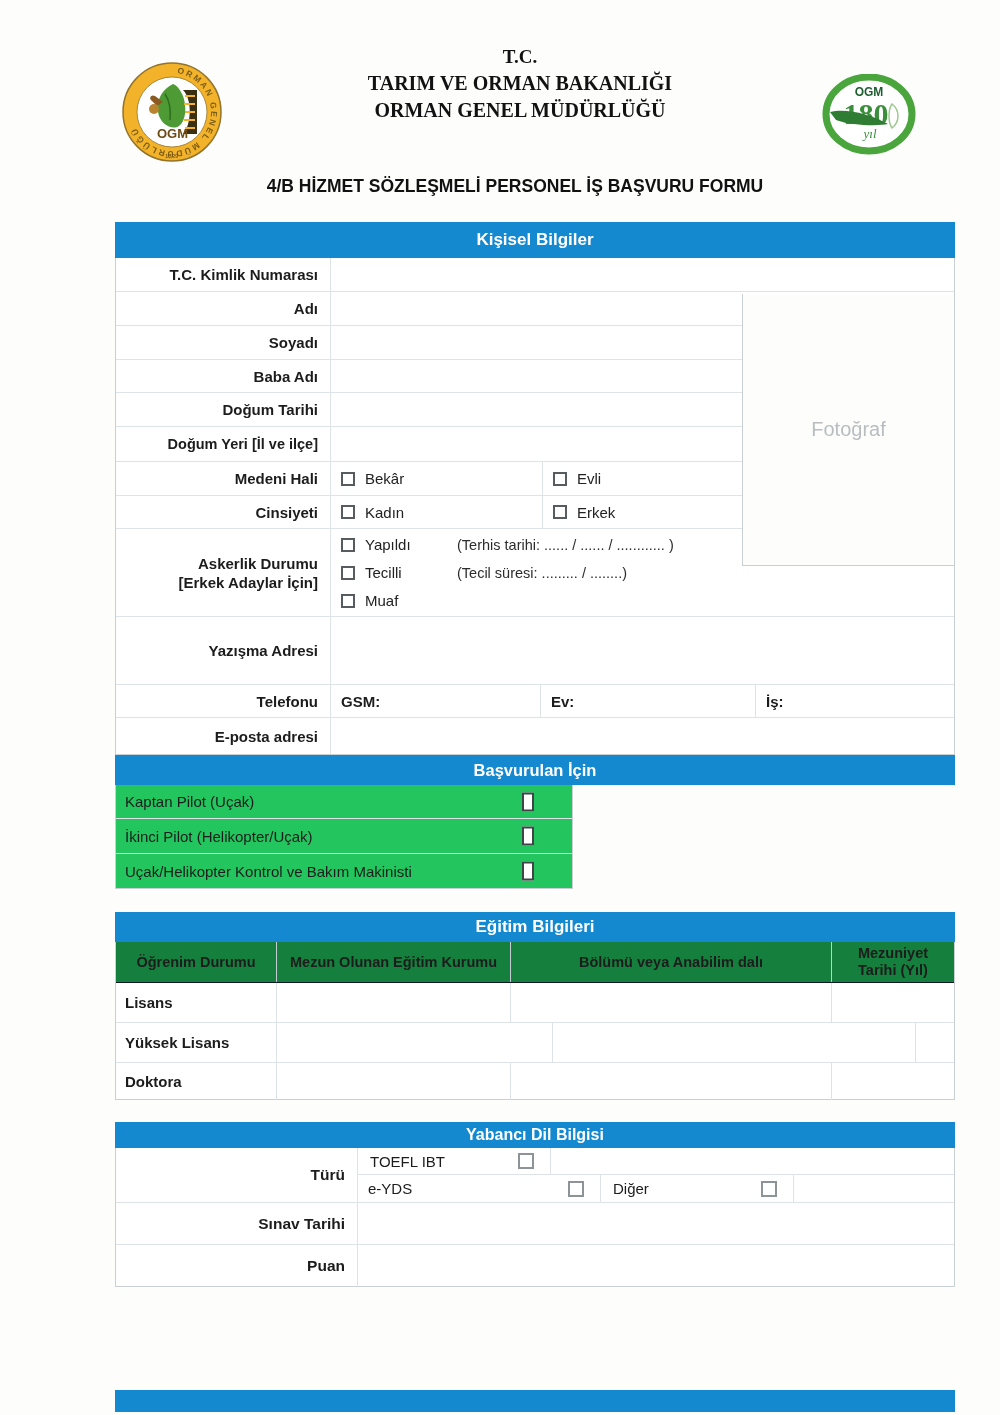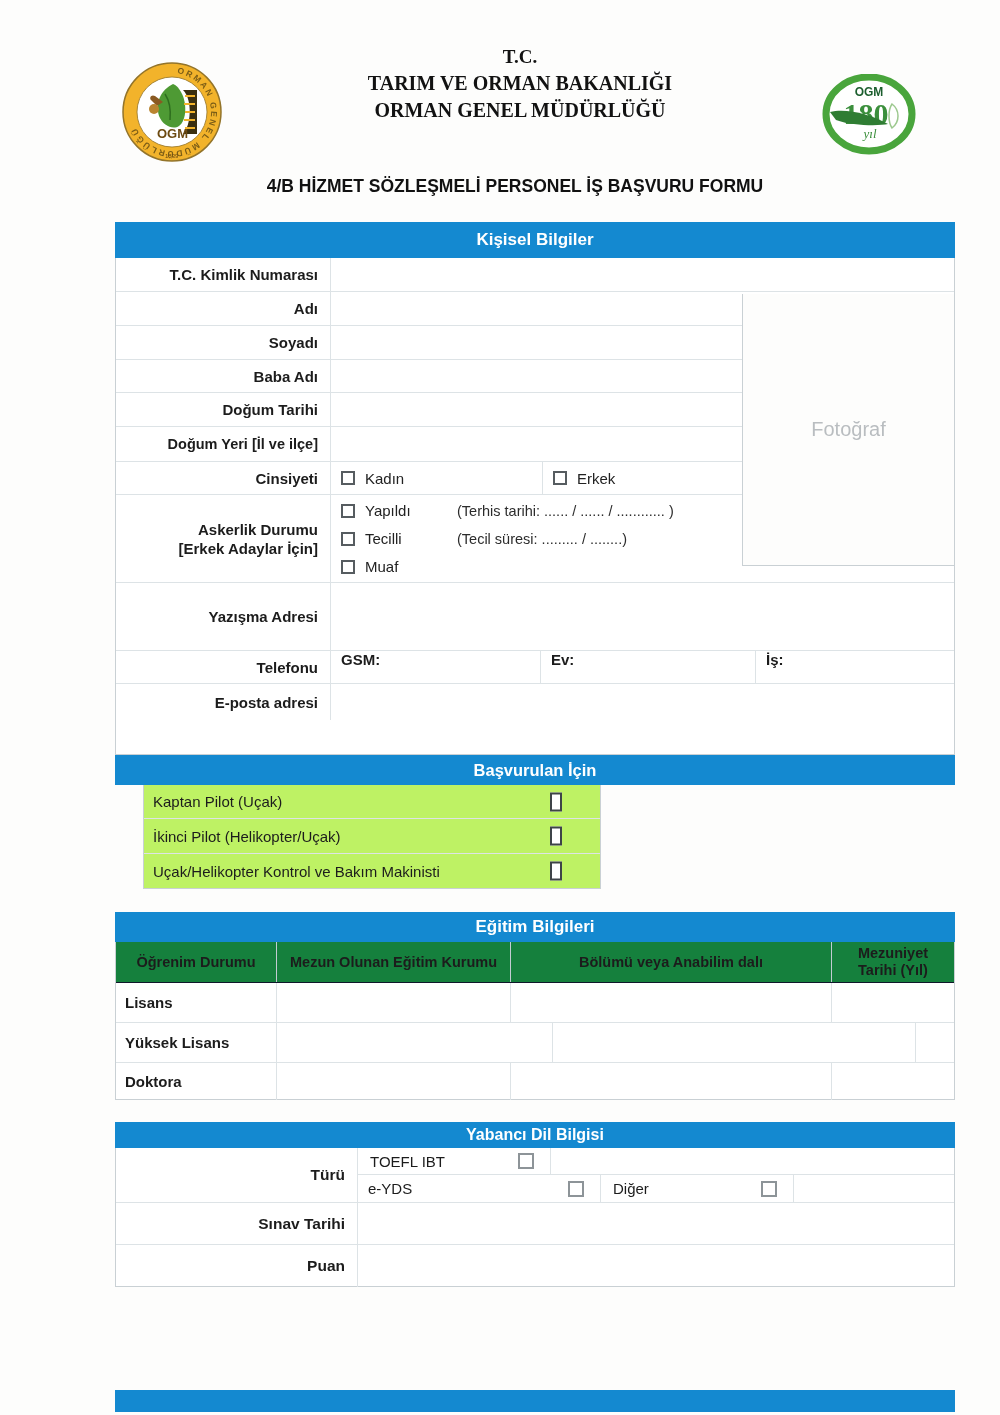--- a/index.html
+++ b/index.html
@@ -49,24 +49,24 @@
     display:flex; align-items:center; justify-content:center;
     color:#b9bdc0; font-size:20px;
   }
   
   .ask-lines { display:flex; flex-direction:column; justify-content:center; width:100%; gap:4px; padding:6px 0; }
   .ask-line { display:flex; align-items:center; padding-left:10px; height:24px; }
   .ask-line .opt { width:92px; margin-left:10px; }
   .ask-note { font-size:14.5px; color:#2c2c2c; }
   .two-line-lbl { flex-direction:column; justify-content:center; align-items:flex-end; line-height:19px; }
   
-  .tcell { display:flex; padding-left:10px; font-weight:bold; font-size:15px; }
-  
-  .applied { position:absolute; left:0; width:458px; background:#bef264;
-    border:1px solid #c9d0d4; border-top:none;margin-left:28px; }
+  .tcell { display:flex; align-items:center; padding-left:10px; font-weight:bold; font-size:15px; }
+  
+  .applied { position:absolute; left:0; width:458px; background:#22c55e;
+    border:1px solid #c9d0d4; border-top:none; }
   .applied .arow { position:relative; display:flex; align-items:center; height:34px;
     border-bottom:1px solid #dde3e6; font-size:15px; padding-left:9px; }
   .applied .arow:last-child { border-bottom:none; }
   .cb-tall { position:absolute; left:406px; top:50%; transform:translateY(-50%);
     width:12px; height:19px; border:2px solid #3e4448; background:#fff; }
   
   .edu-head { display:flex; background:#15803d; border-bottom:1px solid #0f172a; }
   .edu-head .hc {
     display:flex; align-items:center; justify-content:center; text-align:center;
     font-weight:bold; font-size:14.5px; line-height:17px; padding:2px 6px;
@@ -170,20 +170,33 @@
       </div>
       <div class="row" style="height:34px;">
         <div class="lbl">Doğum Tarihi</div>
         <div class="val"></div>
       </div>
       <div class="row" style="height:35px;">
         <div class="lbl" style="font-size:14.5px;">Doğum Yeri [İl ve ilçe]</div>
         <div class="val"></div>
       </div>
 
+      <div class="row" style="height:34px;">
+        <div class="lbl">Medeni Hali</div>
+        <div class="val" style="padding:0;">
+          <div class="optcell" style="width:212px; border-right:1px solid #dde3e6; height:100%;">
+            <span class="cb"></span>
+            <span class="opt">Bekâr</span>
+          </div>
+          <div class="optcell" style="flex:1; height:100%;">
+            <span class="cb"></span>
+            <span class="opt">Evli</span>
+          </div>
+        </div>
+      </div>
 
       <div class="row" style="height:33px;">
         <div class="lbl">Cinsiyeti</div>
         <div class="val" style="padding:0;">
           <div class="optcell" style="width:212px; border-right:1px solid #dde3e6; height:100%;">
             <span class="cb"></span>
             <span class="opt">Kadın</span>
           </div>
           <div class="optcell" style="flex:1; height:100%;">
             <span class="cb"></span>

